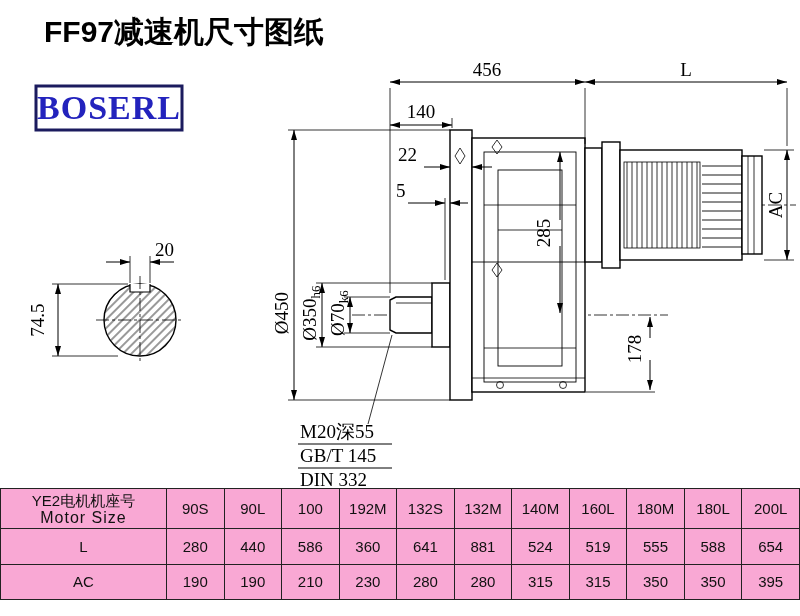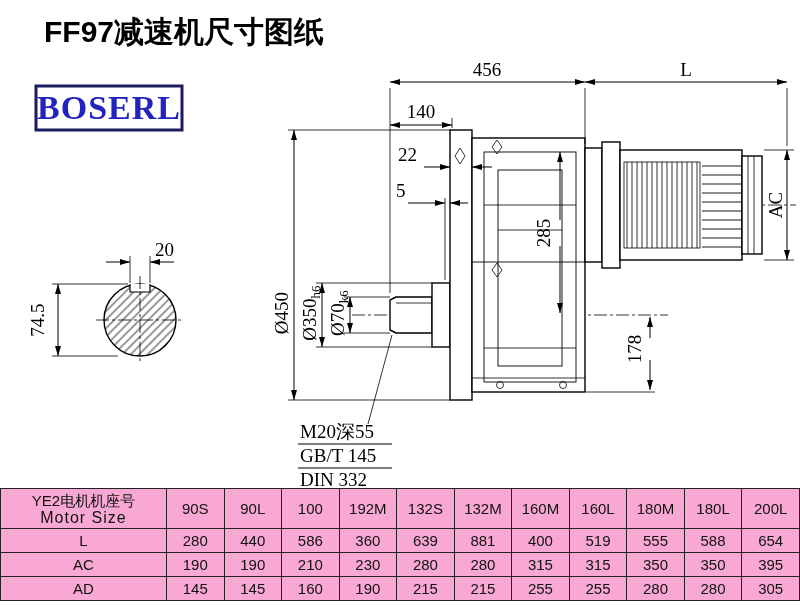--- a/index.html
+++ b/index.html
@@ -194,66 +194,52 @@
       <th class="label-col">
         <div class="hdr-cn">YE2电机机座号</div>
         <div class="hdr-en">Motor Size</div>
       </th>
     <th>90S</th>
           <th>90L</th>
           <th>100</th>
           <th>192M</th>
           <th>132S</th>
           <th>132M</th>
-          <th>160M</th>
+          <th>140M</th>
           <th>160L</th>
           <th>180M</th>
           <th>180L</th>
           <th>200L</th>
         </tr>
   </thead>
   <tbody id="table-body">
         <tr>
           <th class="label-col">L</th>
           <td>280</td>
           <td>440</td>
           <td>586</td>
           <td>360</td>
-          <td>639</td>
+          <td>641</td>
           <td>881</td>
-          <td>400</td>
+          <td>524</td>
           <td>519</td>
           <td>555</td>
           <td>588</td>
           <td>654</td>
         </tr>
         <tr>
           <th class="label-col">AC</th>
           <td>190</td>
           <td>190</td>
           <td>210</td>
           <td>230</td>
           <td>280</td>
           <td>280</td>
           <td>315</td>
           <td>315</td>
           <td>350</td>
           <td>350</td>
           <td>395</td>
         </tr>
-        <tr>
-          <th class="label-col">AD</th>
-          <td>145</td>
-          <td>145</td>
-          <td>160</td>
-          <td>190</td>
-          <td>215</td>
-          <td>215</td>
-          <td>255</td>
-          <td>255</td>
-          <td>280</td>
-          <td>280</td>
-          <td>305</td>
-        </tr>
       </tbody>
 </table>
 
 </div>
 
 </body></html>

